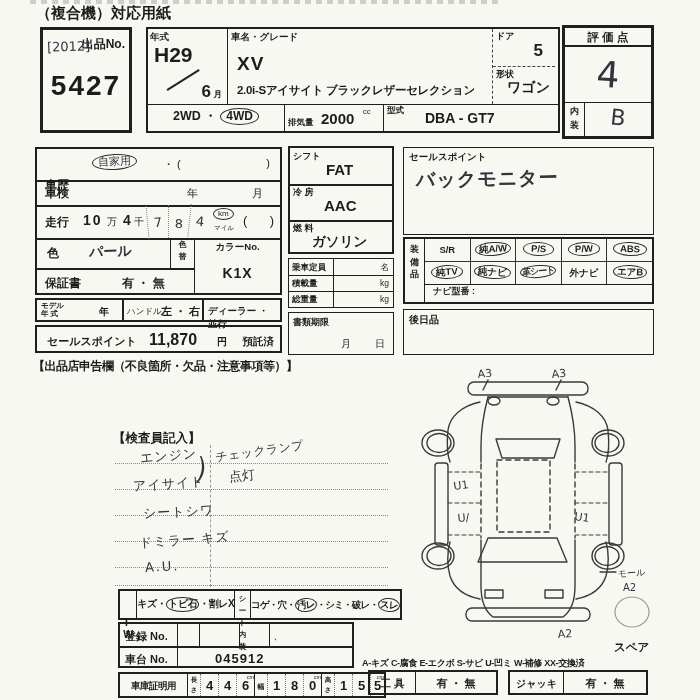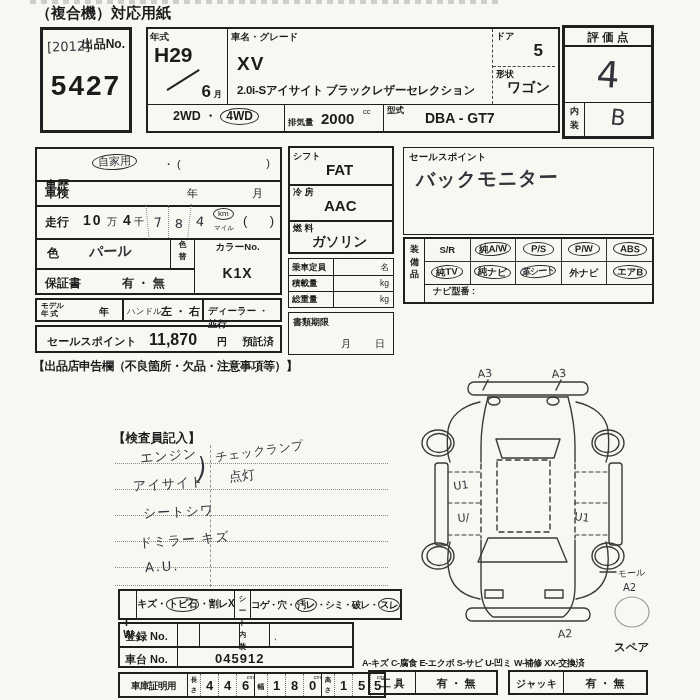--- a/index.html
+++ b/index.html
@@ -204,20 +204,23 @@
         <span style="flex:1;border-right:1px solid #333;text-align:center;font-size:9.5px;font-weight:bold;padding-top:3px;"><span class="circ" style="padding:0 4px;transform:rotate(-2deg);">純TV</span></span>
         <span style="flex:1;border-right:1px solid #333;text-align:center;font-size:9.5px;font-weight:bold;padding-top:3px;"><span class="circ" style="padding:0 3px;transform:rotate(3deg);">純ナビ</span></span>
         <span style="flex:1;border-right:1px solid #333;text-align:center;font-size:9px;font-weight:bold;padding-top:3px;"><span class="circ hw" style="padding:0 1px;transform:rotate(-4deg);letter-spacing:-1px;">革シート</span></span>
         <span style="flex:1;border-right:1px solid #333;text-align:center;font-size:9.5px;font-weight:bold;padding-top:5px;"><span>外ナビ</span></span>
         <span style="flex:1;text-align:center;font-size:9.5px;font-weight:bold;padding-top:3px;"><span class="circ" style="padding:0 3px;transform:rotate(2deg);">エアB</span></span>
       </div>
     </div>
     <div class="abs b" style="left:28px;bottom:4px;font-size:9px;">ナビ型番 :</div>
   </div>
 
+  <div class="box" style="left:403px;top:309px;width:251px;height:46px;border-width:1.5px;">
+    <div class="abs b" style="left:5px;top:3px;font-size:10px;">後日品</div>
+  </div>
 
   <div class="abs b" style="left:113px;top:430px;font-size:12.5px;">【検査員記入】</div>
   <div class="abs" style="left:115px;top:445px;width:273px;height:142px;">
     <div class="abs dot" style="left:0;right:0;top:18px;"></div>
     <div class="abs dot" style="left:0;right:0;top:44px;"></div>
     <div class="abs dot" style="left:0;right:0;top:70px;"></div>
     <div class="abs dot" style="left:0;right:0;top:96px;"></div>
     <div class="abs dot" style="left:0;right:0;top:122px;"></div>
     <div class="abs dot" style="left:0;right:0;top:140px;"></div>
     <div class="abs" style="left:95px;top:0;height:142px;border-left:1px dashed #999;"></div>

